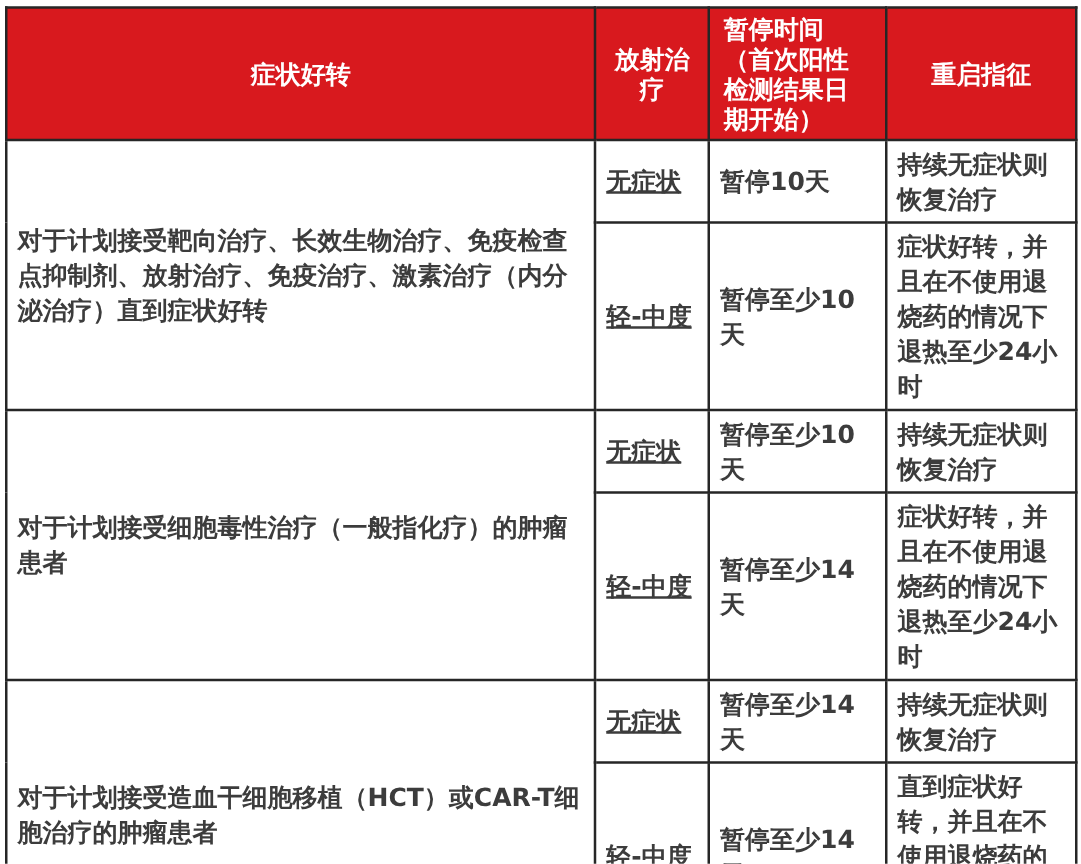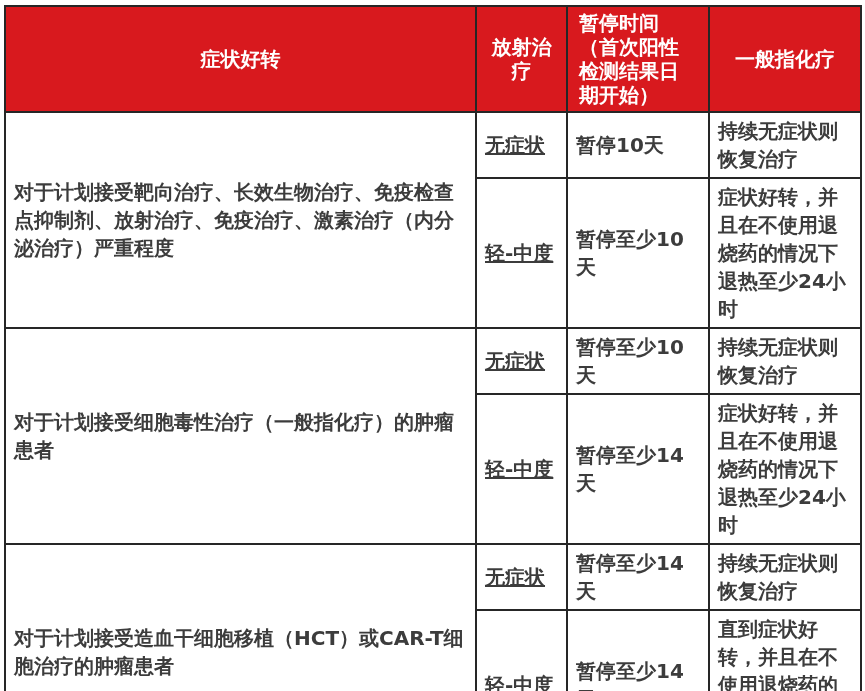--- a/index.html
+++ b/index.html
@@ -71,25 +71,25 @@
       <col class="c2">
       <col class="c3">
       <col class="c4">
   </colgroup>
 
   <tbody>
       <tr class="r-head">
     <th>症状好转</th>
     <th>放射治疗</th>
     <th class="hdr-pause">暂停时间（首次阳性检测结果日期开始）</th>
-    <th>一般指化疗</th>
+    <th>重启指征</th>
   </tr>
 
   <tr class="r-small">
-    <td class="plan" rowspan="2">对于计划接受靶向治疗、长效生物治疗、免疫检查点抑制剂、放射治疗、免疫治疗、激素治疗（内分泌治疗）严重程度</td>
+    <td class="plan" rowspan="2">对于计划接受靶向治疗、长效生物治疗、免疫检查点抑制剂、放射治疗、免疫治疗、激素治疗（内分泌治疗）直到症状好转</td>
     <td class="sev">无症状</td>
     <td class="pause">暂停10天</td>
     <td class="restart">持续无症状则恢复治疗</td>
   </tr>
   <tr class="r-big">
     <td class="sev">轻-中度</td>
     <td class="pause">暂停至少10天</td>
     <td class="restart">症状好转，并且在不使用退烧药的情况下退热至少24小时</td>
   </tr>
 

